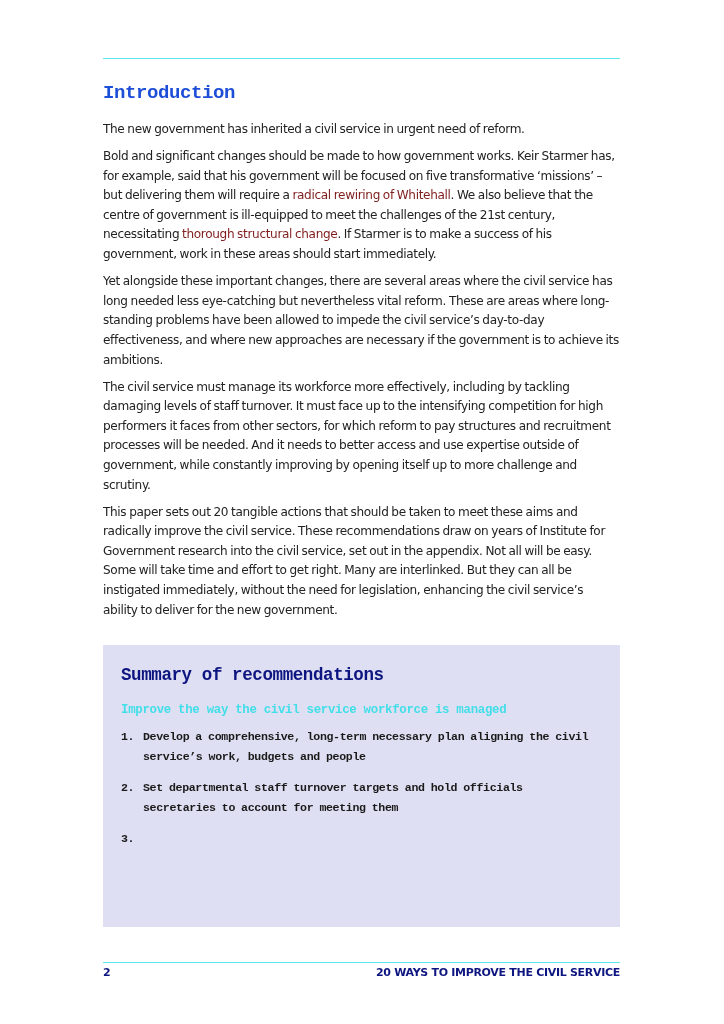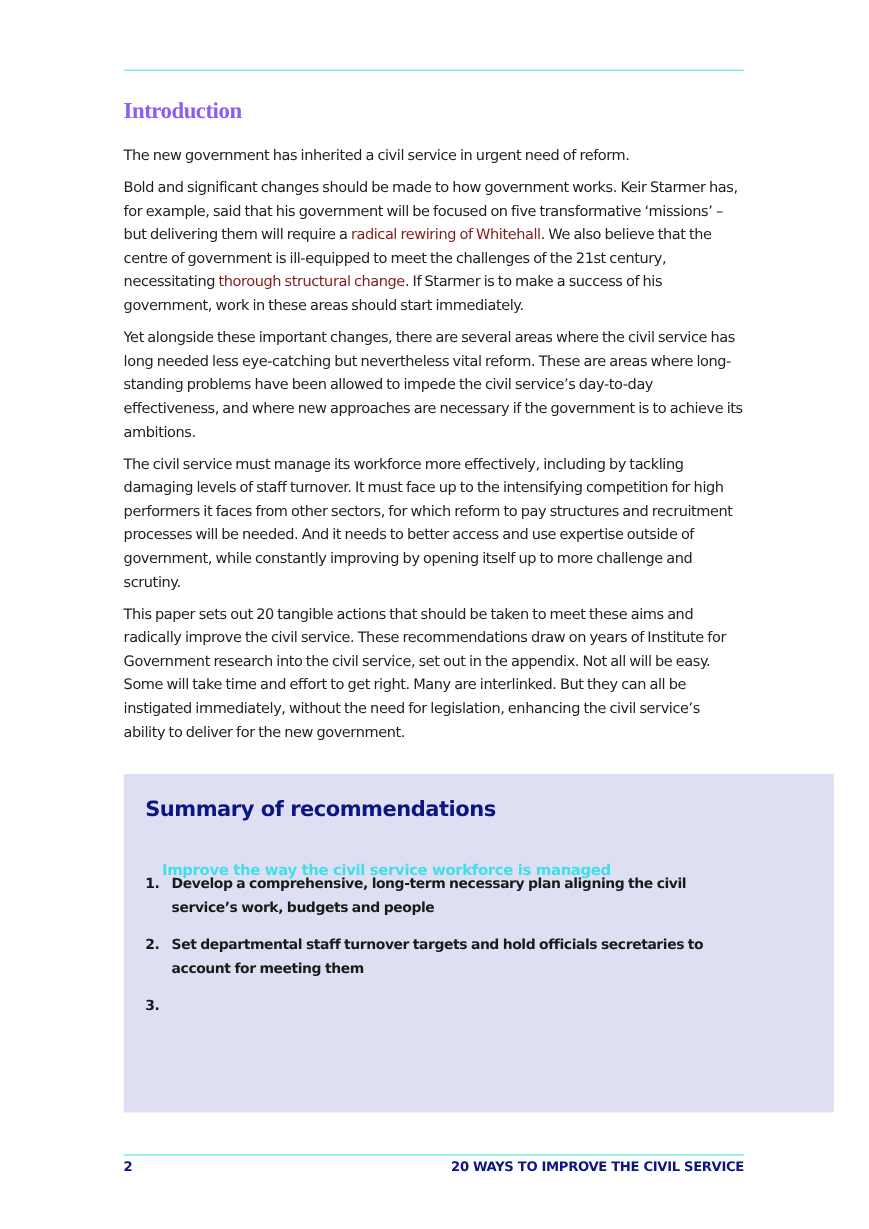--- a/index.html
+++ b/index.html
@@ -28,25 +28,25 @@
       top: 58px;
       width: 517px;
       height: 1px;
       background: #5ee8ec;
     }
     .title {
       position: absolute;
       left: 0;
       top: 82px;
       margin: 0;
-      font-family: Liberation Serif, serif;
+      font-family: Liberation Mono, monospace;
       font-weight: bold;
       font-size: 19px;
       letter-spacing: -0.4px;
-      color: #8b5cf6;
+      color: #1d4ed8;
     }
     .body-text {
       position: absolute;
       left: 0;
       top: 120px;
       width: 517px;
     }
     .para {
       margin: 0 0 7.5px 0;
       font-size: 12.1px;
@@ -56,39 +56,40 @@
       color: #222222;
     }
     .link {
       color: #7f1d1d;
       text-decoration: none;
     }
     .summary-box {
       position: absolute;
       left: 0;
       top: 645px;
-      width: 592px;
+      width: 517px;
       height: 282px;
       background: #dedff2;
+      font-family: Liberation Mono, monospace;
     }
     .summary-title {
       position: absolute;
       left: 18px;
       top: 20px;
       margin: 0;
       font-weight: bold;
       font-size: 17.5px;
       letter-spacing: -0.4px;
       color: #0d1580;
     }
     .summary-sub {
       position: absolute;
       left: 18px;
       top: 58px;
-      margin: 14px;
+      margin: 0;
       font-weight: bold;
       font-size: 12.4px;
       letter-spacing: -0.3px;
       color: #42dfe9;
     }
     .rec-list {
       position: absolute;
       left: 18px;
       top: 82px;
       width: 480px;

